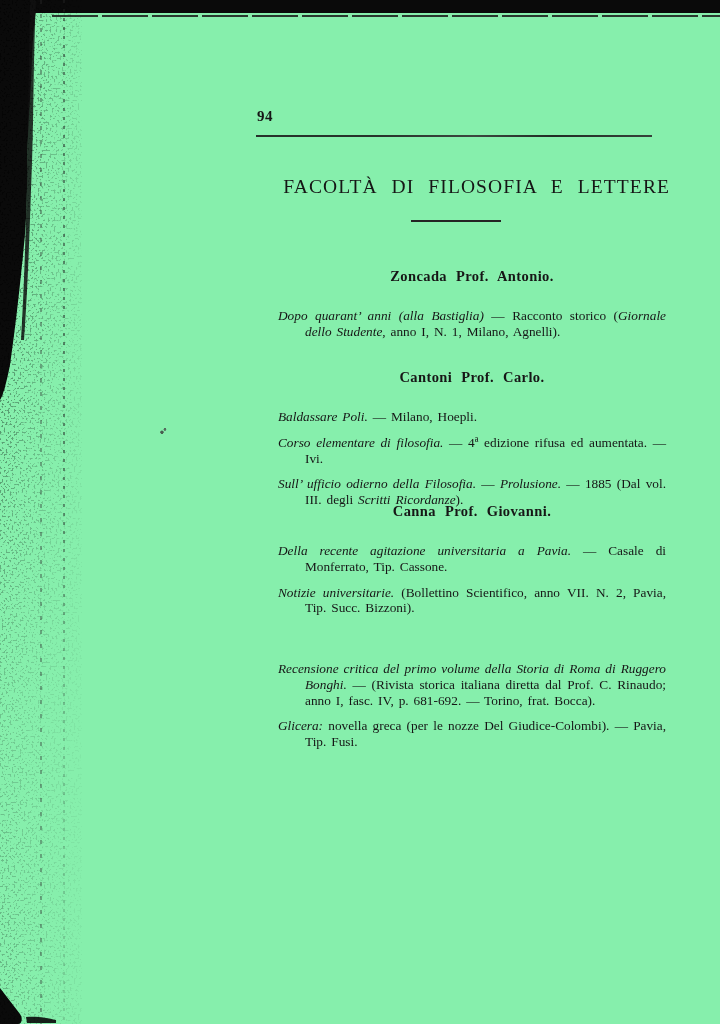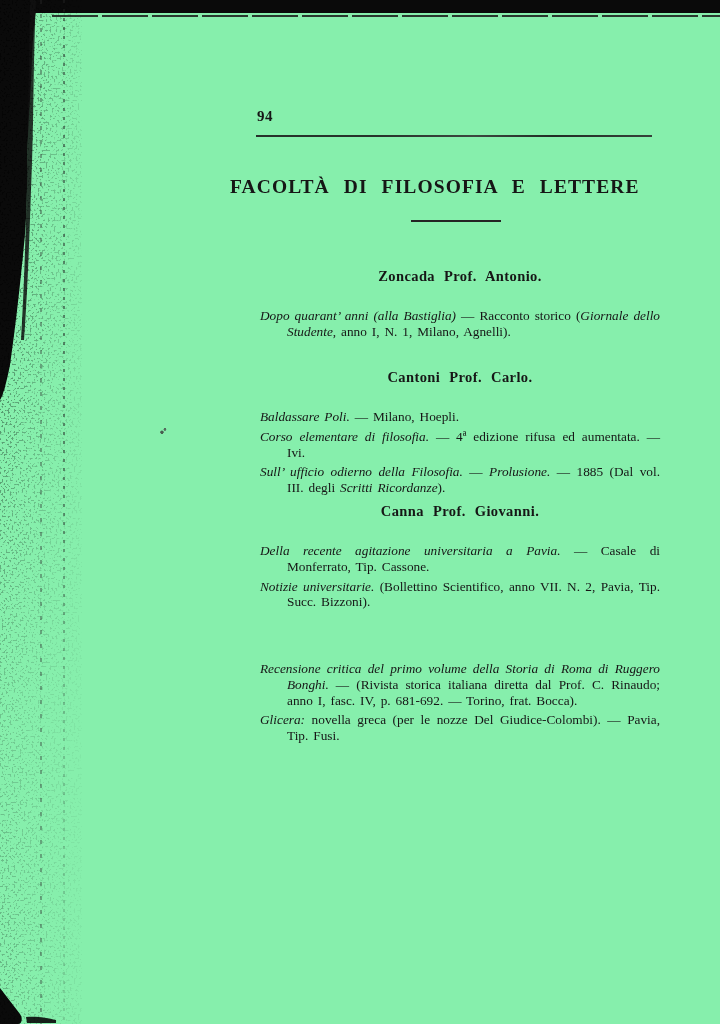--- a/index.html
+++ b/index.html
@@ -53,44 +53,44 @@
     font-size:15px;font-weight:bold;letter-spacing:.5px;
   }
   .header-rule{
     position:absolute;left:256px;top:135px;width:396px;height:2px;
     background:linear-gradient(90deg,#1c1c1c 0 30%,#343434 55%,#161616 75%,#2e2e2e 100%);
     opacity:.9;
   }
   
   .page-title{
     position:absolute;left:230px;top:176px;width:440px;
-    text-align:left;
-    font-size:19.5px;font-weight:bold;
+    text-align:right;
+    font-size:19.5px;font-weight:normal;
     letter-spacing:1.1px;word-spacing:8px;
     white-space:nowrap;
   }
   .title-divider{
     position:absolute;left:411px;top:220px;width:90px;height:2px;
     background:#242424;
   }
   
   .sections{position:absolute;left:256px;top:0;width:408px;}
-  .section{position:absolute;left:0;width:408px;}
+  .section{position:absolute;left:12px;width:408px;}
   .section:nth-of-type(1){top:268px;}
   .section:nth-of-type(2){top:369px;}
   .section:nth-of-type(3){top:503px;}
   .section:nth-of-type(4){top:638px;}
   .sec-heading{
     text-align:center;
     font-size:14.5px;font-weight:bold;
     letter-spacing:.4px;word-spacing:5px;
   }
   .entries{margin-top:23px;}
   .entry{
-    margin:4px;
+    margin:10px;
     font-size:13.3px;line-height:15.8px;
     text-align:justify;
     padding-left:27px;text-indent:-27px;
     word-spacing:1.6px;
   }
   .entry i{font-style:italic;}
 </style>
 </head>
 <body>
 

